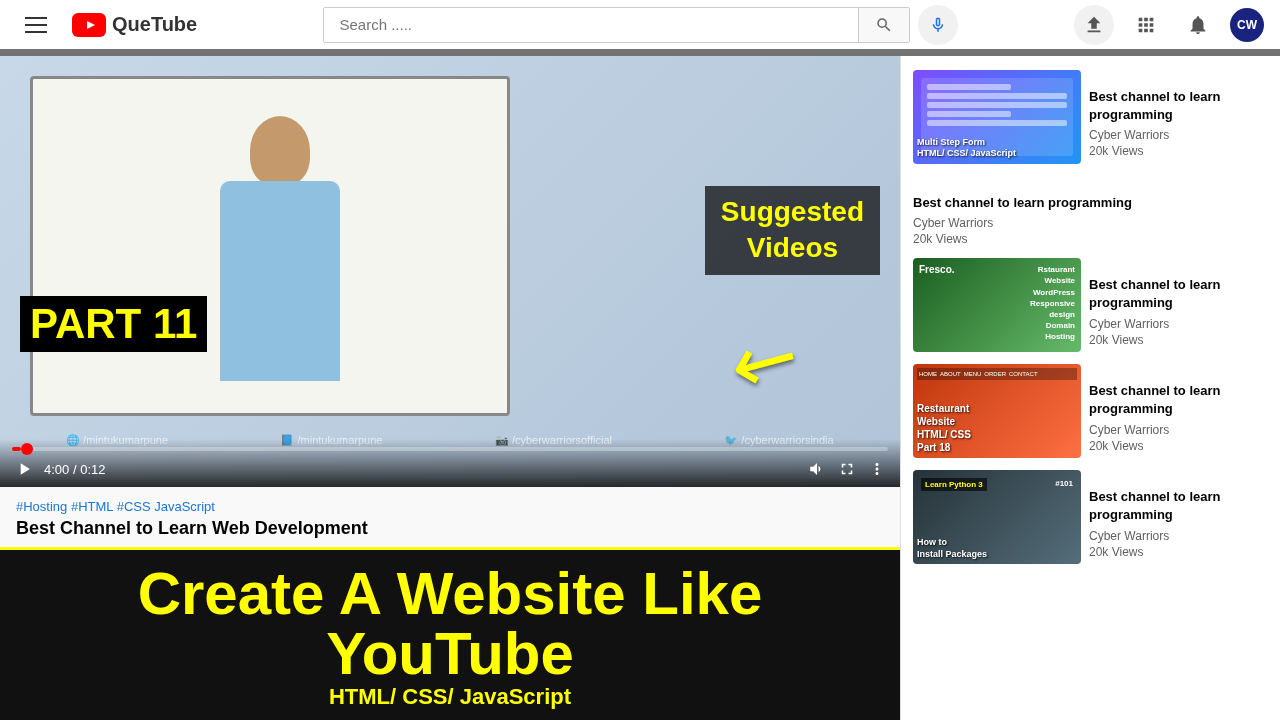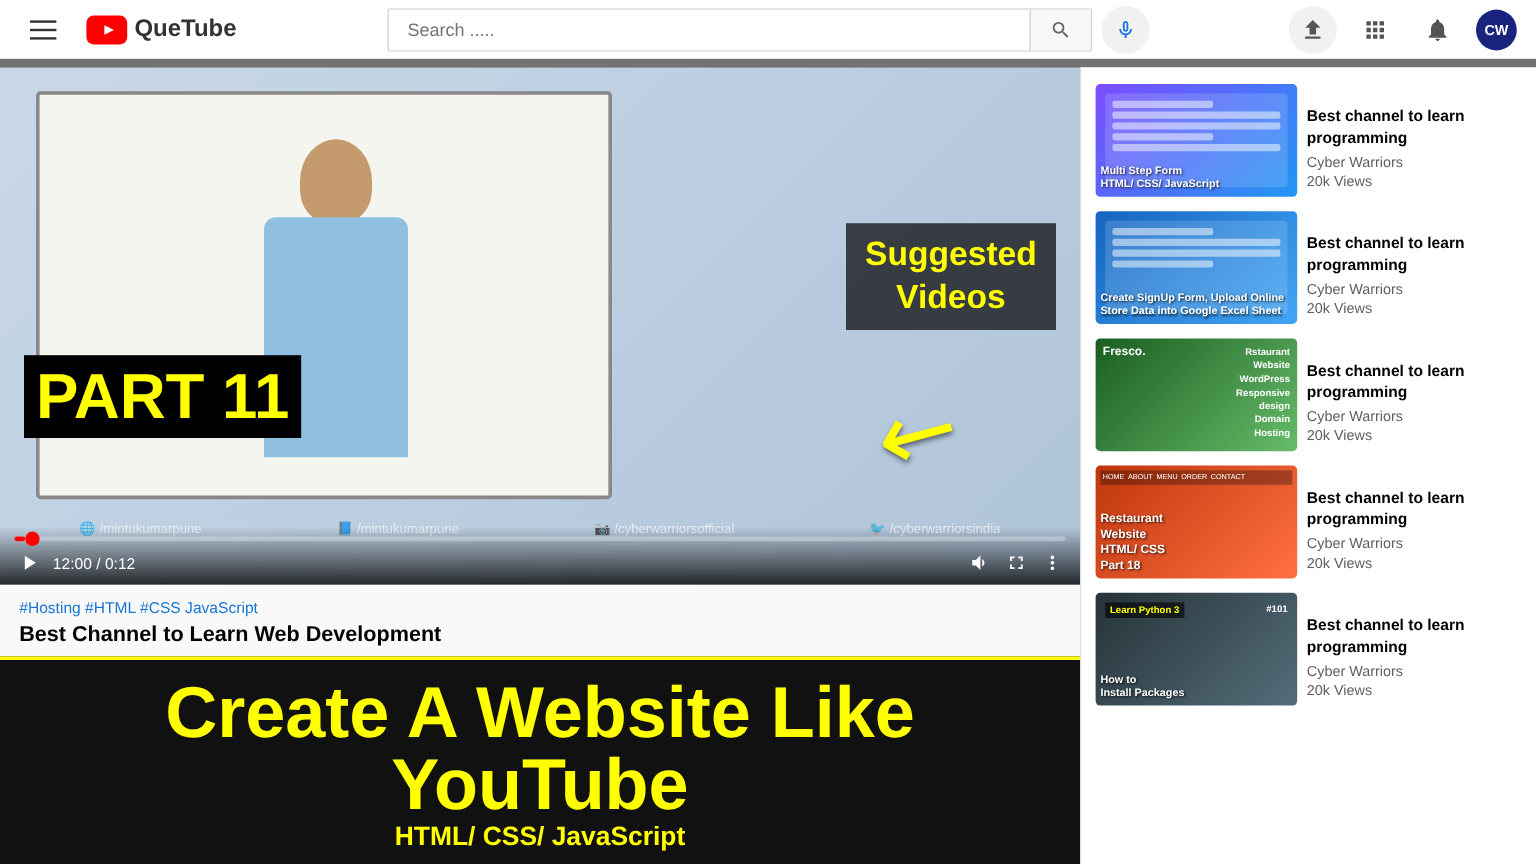--- a/index.html
+++ b/index.html
@@ -60,21 +60,21 @@
     
     .search-area {
       flex: 1;
       display: flex;
       align-items: center;
       justify-content: center;
       gap: 8px;
     }
     .search-bar {
       display: flex;
-      align-items: flex-end;
+      align-items: center;
       border: 1px solid #ccc;
       border-radius: 2px;
       overflow: hidden;
       width: 587px;
     }
     .search-input {
       flex: 1;
       padding: 8px 16px;
       border: none;
       outline: none;
@@ -229,21 +229,21 @@
       background: #c49a6c;
     }
 
     
     .video-overlay-part {
       position: absolute;
       top: 240px;
       left: 20px;
       background: #000;
       color: #ffff00;
-      font-size: 53px;
+      font-size: 42px;
       font-weight: 900;
       padding: 4px 10px;
       font-family: Arial Black, Arial, sans-serif;
     }
     .video-overlay-suggested {
       position: absolute;
       top: 130px;
       right: 20px;
       background: rgba(0,0,0,0.7);
       color: #ffff00;
@@ -592,21 +592,21 @@
             <div class="progress-bar-fill" style="width:1%"></div>
             <div class="progress-dot"></div>
           </div>
           <div class="controls-row">
             <button class="ctrl-btn">
               <svg width="20" height="20" viewBox="0 0 24 24" fill="white">
                 <path d="M8 5v14l11-7z"></path>
               </svg>
             </button>
             <span class="time-display">
-              <span>12:00</span>
+              <span>4:00</span>
               <span> / </span>
               <span>0:12</span>
             </span>
             <div class="ctrl-right">
               <button class="ctrl-btn">
                 <svg width="18" height="18" viewBox="0 0 24 24" fill="white">
                   <path d="M3 9v6h4l5 5V4L7 9H3zm13.5 3c0-1.77-1.02-3.29-2.5-4.03v8.05c1.48-.73 2.5-2.25 2.5-4.02z"></path>
                 </svg>
               </button>
               <button class="ctrl-btn">
@@ -650,29 +650,20 @@
         <div class="thumb-label">Multi Step Form<br>HTML/ CSS/ JavaScript</div>
       </div>
       <div class="suggested-info">
         <div class="suggested-title">Best channel to learn programming</div>
         <div class="suggested-channel">Cyber Warriors</div>
         <div class="suggested-views">20k Views</div>
       </div>
     </div>
 
     <div class="suggested-item">
-      <div class="suggested-thumb thumb-2">
-        <div class="thumb-form-illustration">
-          <div class="thumb-form-row short"></div>
-          <div class="thumb-form-row full"></div>
-          <div class="thumb-form-row full"></div>
-          <div class="thumb-form-row short"></div>
-        </div>
-        <div class="thumb-label">Create SignUp Form, Upload Online<br>Store Data into Google Excel Sheet</div>
-      </div>
       <div class="suggested-info">
         <div class="suggested-title">Best channel to learn programming</div>
         <div class="suggested-channel">Cyber Warriors</div>
         <div class="suggested-views">20k Views</div>
       </div>
     </div>
 
     <div class="suggested-item">
       <div class="suggested-thumb thumb-3">
         <div class="thumb-fresco">Fresco.</div>

